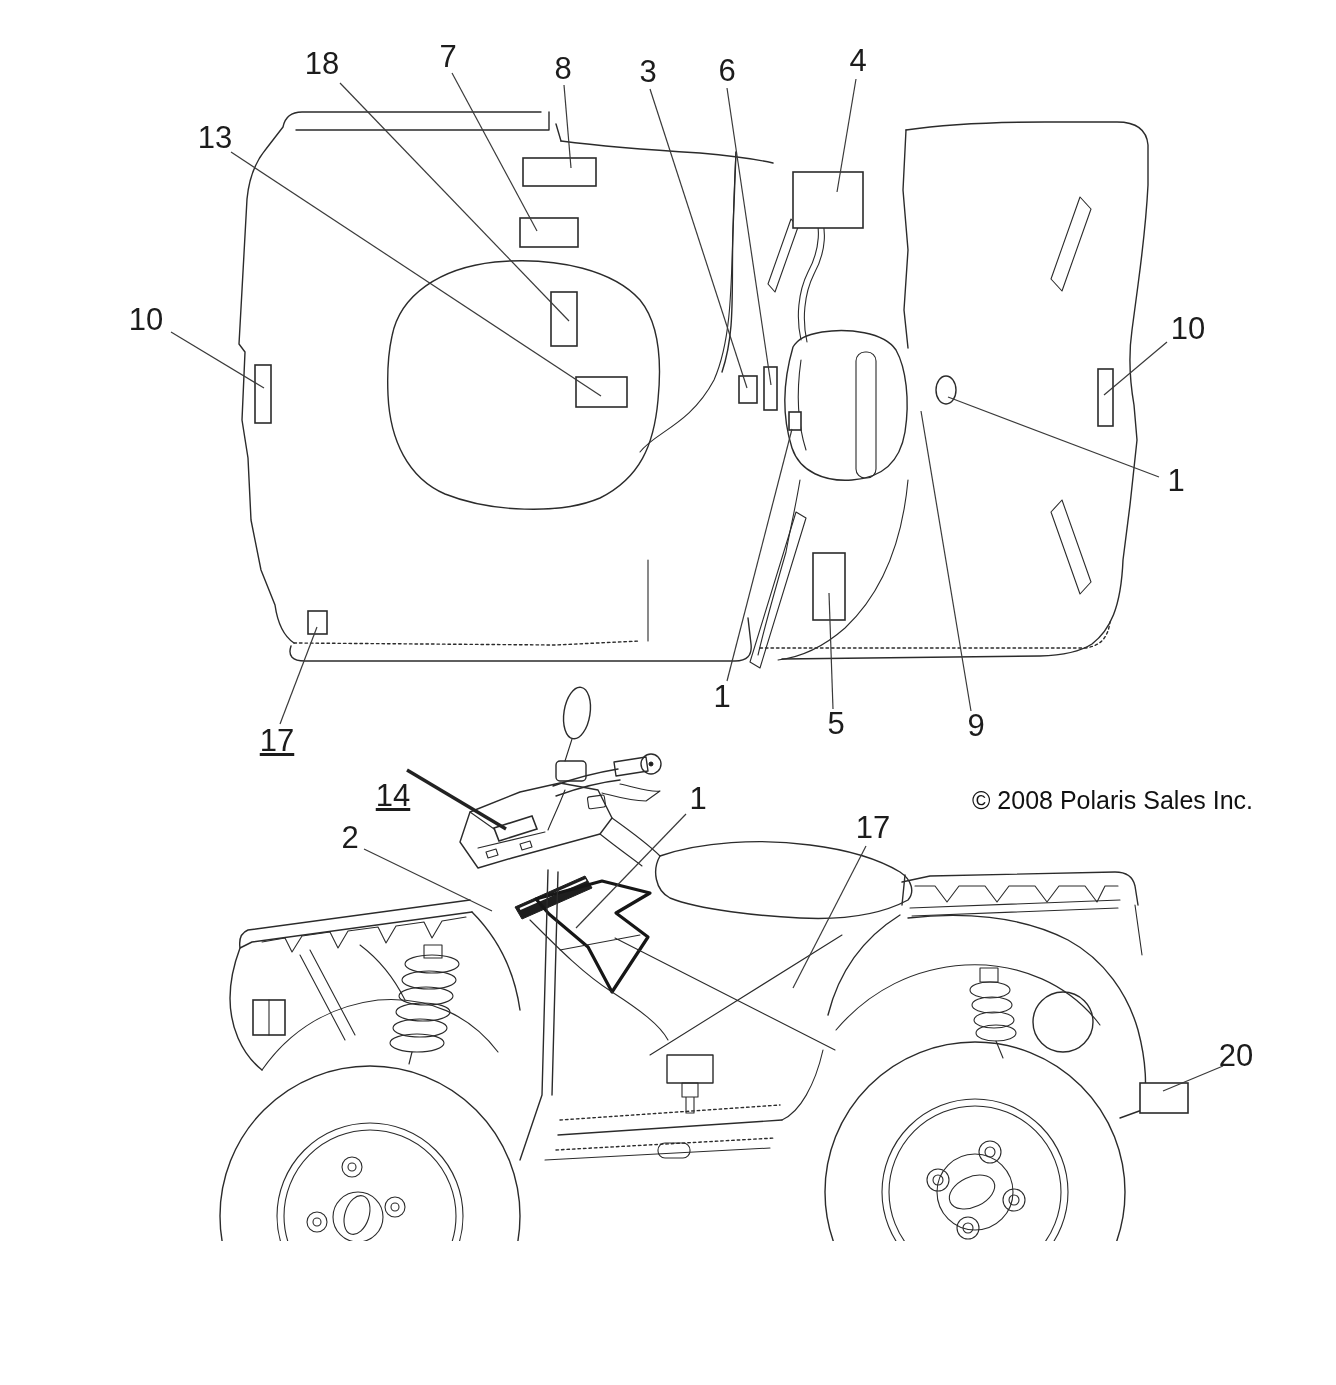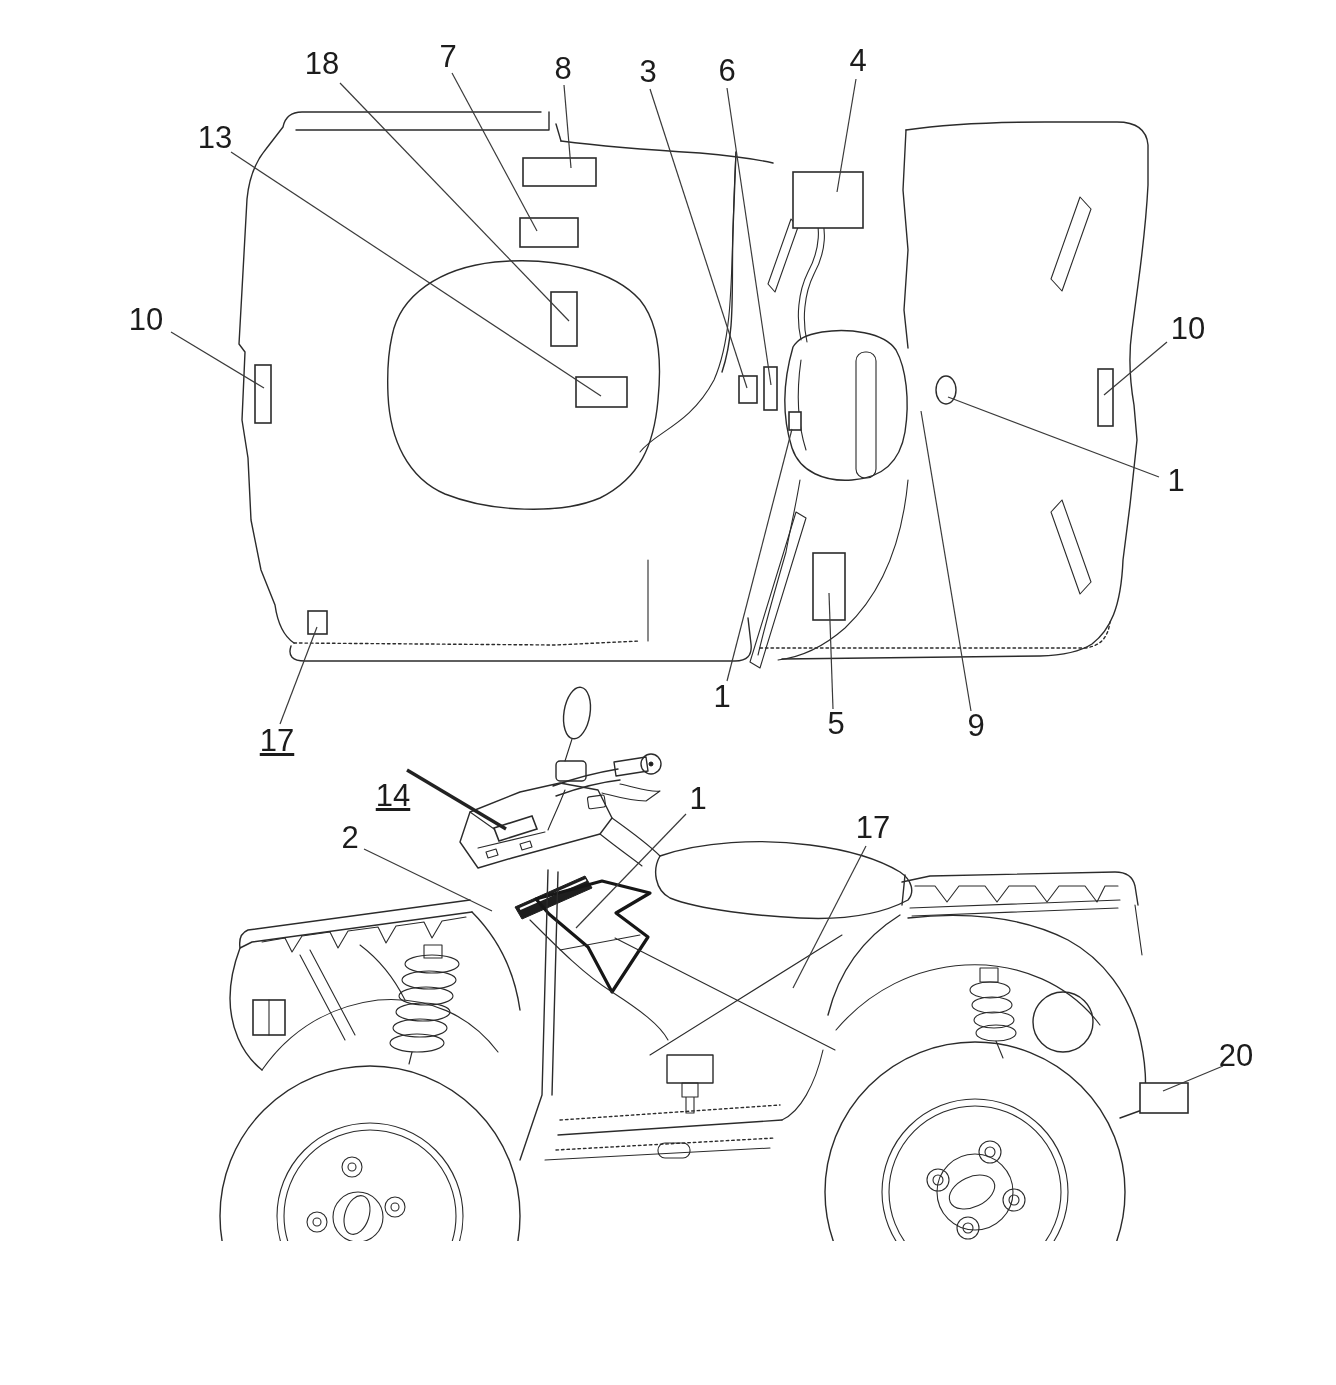--- a/index.html
+++ b/index.html
@@ -229,14 +229,15 @@
       <span class="callout" style="left: 722px; top: 697px;">1</span>
       <span class="callout" style="left: 836px; top: 724px;">5</span>
       <span class="callout" style="left: 976px; top: 726px;">9</span>
       <span class="callout" style="left: 393px; top: 796px; text-decoration: underline;">14</span>
       <span class="callout" style="left: 350px; top: 838px;">2</span>
       <span class="callout" style="left: 698px; top: 799px;">1</span>
       <span class="callout" style="left: 873px; top: 828px;">17</span>
       <span class="callout" style="left: 1236px; top: 1056px;">20</span>
     </div>
 
+<div class="copyright">© 2008 Polaris Sales Inc.</div>
 
 </div>
 
 </body></html>

